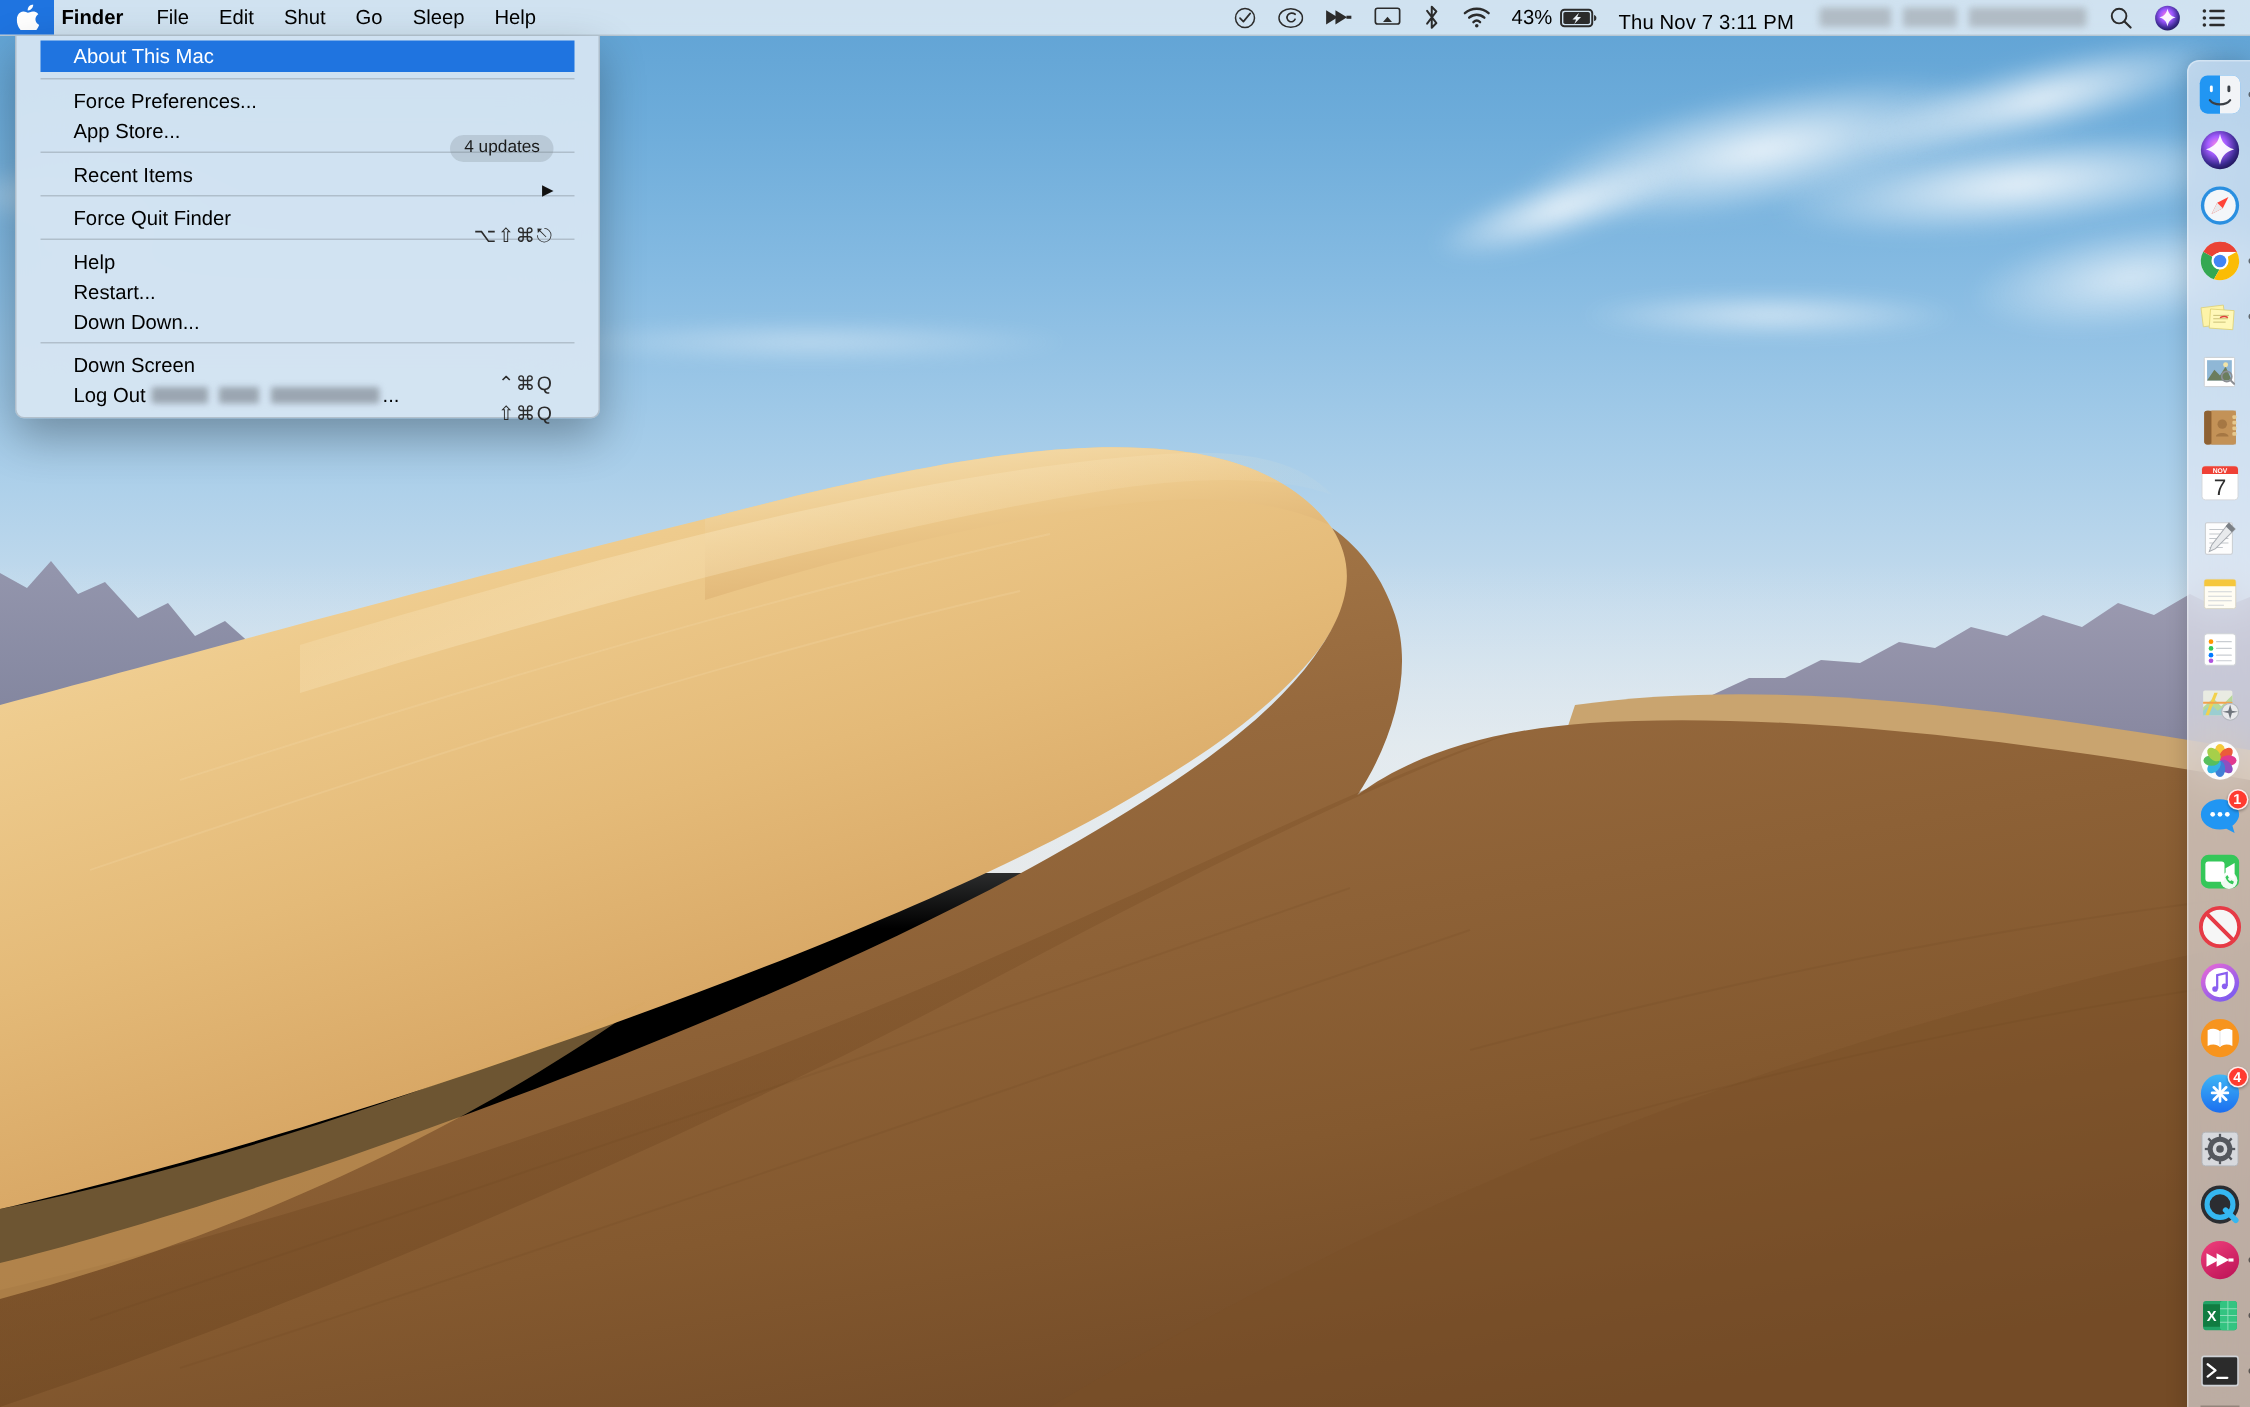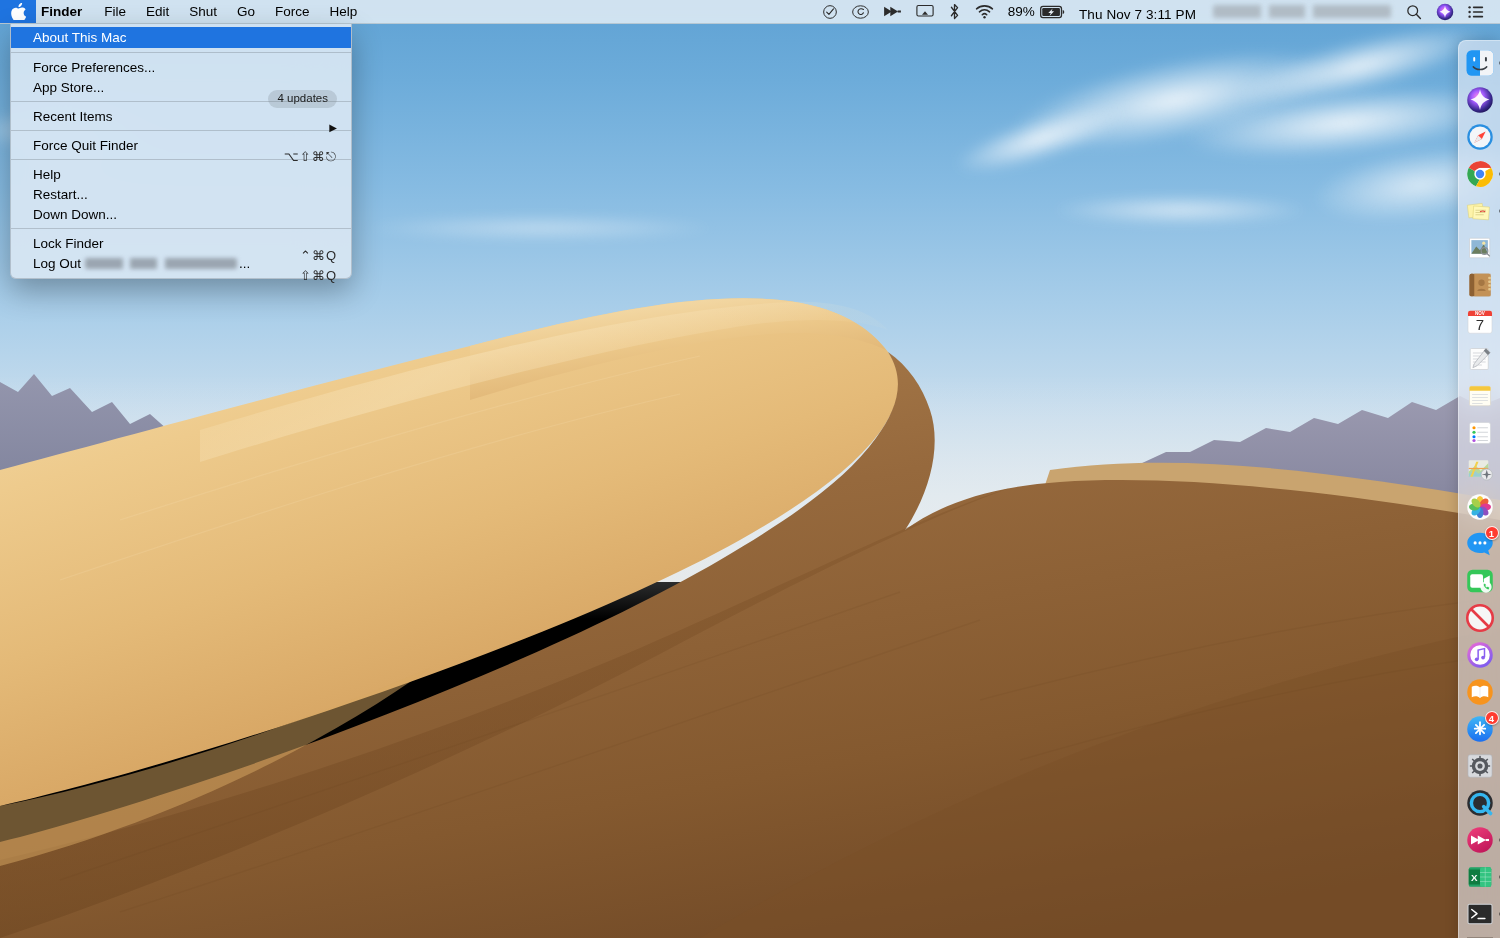--- a/index.html
+++ b/index.html
@@ -88,28 +88,28 @@
     background:
       linear-gradient(90deg,
         rgba(150,155,160,.55) 0 48px, rgba(255,255,255,0) 48px 56px,
         rgba(150,155,160,.55) 56px 92px, rgba(255,255,255,0) 92px 100px,
         rgba(150,155,160,.55) 100px 178px);
     filter:blur(2.6px); vertical-align:-2px;
   }
 
   
   #apple-menu {
-    position:absolute; left:10px; top:24px; width:342px;
+    position:absolute; left:10px; top:24px; width:390px;
     background:rgba(216,230,243,.92);
     backdrop-filter:blur(26px); -webkit-backdrop-filter:blur(26px);
     border:1px solid rgba(0,0,0,.16);
     border-top:none;
     border-radius:0 0 6px 6px;
     box-shadow:0 12px 30px rgba(0,0,0,.30);
-    padding:3px 0 5px;
+    padding:3px 16px 5px;
     font-size:13.5px; color:#000;
     z-index:70;
   }
   .menu-row {
     height:20px; display:flex; align-items:center;
     padding:0 14px 0 22px; white-space:nowrap; cursor:default;
     position:relative;
   }
   .menu-row.sel {
     background:#1f74e0; color:#fff; height:21px;
@@ -307,21 +307,21 @@
       <div class="mb-item">
         <span>Edit</span>
       </div>
       <div class="mb-item">
         <span>Shut</span>
       </div>
       <div class="mb-item">
         <span>Go</span>
       </div>
       <div class="mb-item">
-        <span>Force</span>
+        <span>Sleep</span>
       </div>
       <div class="mb-item">
         <span>Help</span>
       </div>
     </div>
 
     <div class="mb-right">
 
       <div class="mb-status">
         <svg width="16" height="16" viewBox="0 0 24 24">
@@ -361,21 +361,21 @@
       <div class="mb-status">
         <svg width="19" height="15" viewBox="0 0 24 18">
           <path d="M2 5.6 C7.6 0.6 16.4 0.6 22 5.6" fill="none" stroke="#2b2b2b" stroke-width="2" stroke-linecap="round"></path>
           <path d="M5.6 9.4 C9.4 6 14.6 6 18.4 9.4" fill="none" stroke="#2b2b2b" stroke-width="2" stroke-linecap="round"></path>
           <path d="M9.2 13.1 C11 11.4 13 11.4 14.8 13.1" fill="none" stroke="#2b2b2b" stroke-width="2" stroke-linecap="round"></path>
           <circle cx="12" cy="16.2" r="1.5" fill="#2b2b2b"></circle>
         </svg>
       </div>
 
       <div class="mb-status">
-        <span class="mb-text">89%</span>
+        <span class="mb-text">43%</span>
         <svg width="26" height="14" viewBox="0 0 30 16" style="margin-left:5px">
           <rect x="0.8" y="1.6" width="24" height="12.8" rx="2.6" fill="none" stroke="#2b2b2b" stroke-width="1.5"></rect>
           <rect x="2.6" y="3.4" width="20.4" height="9.2" rx="1.4" fill="#2b2b2b"></rect>
           <path d="M26.2 5.6 C28.6 6.2 28.6 9.8 26.2 10.4 Z" fill="#2b2b2b"></path>
           <path d="M14.6 4 L9.6 9.2 L12.4 9.2 L11 12.6 L16.2 7.2 L13.3 7.2 Z" fill="#e9f0f6"></path>
         </svg>
       </div>
 
       <div class="mb-status" style="padding:5px 9px 0 6px">
         <span class="mb-text">Thu Nov 7  3:11 PM</span>
@@ -468,21 +468,21 @@
     <div class="menu-row">
       <span class="menu-label">Restart...</span>
     </div>
     <div class="menu-row">
       <span class="menu-label">Down Down...</span>
     </div>
 
     <div class="menu-sep"></div>
 
     <div class="menu-row">
-      <span class="menu-label">Lock Finder</span>
+      <span class="menu-label">Down Screen</span>
       <span class="menu-right">
         <span class="menu-key">⌃⌘Q</span>
       </span>
     </div>
     <div class="menu-row">
       <span class="menu-label">Log Out</span>
       <span class="blur-user"></span>
       <span class="menu-label">...</span>
       <span class="menu-right">
         <span class="menu-key">⇧⌘Q</span>

